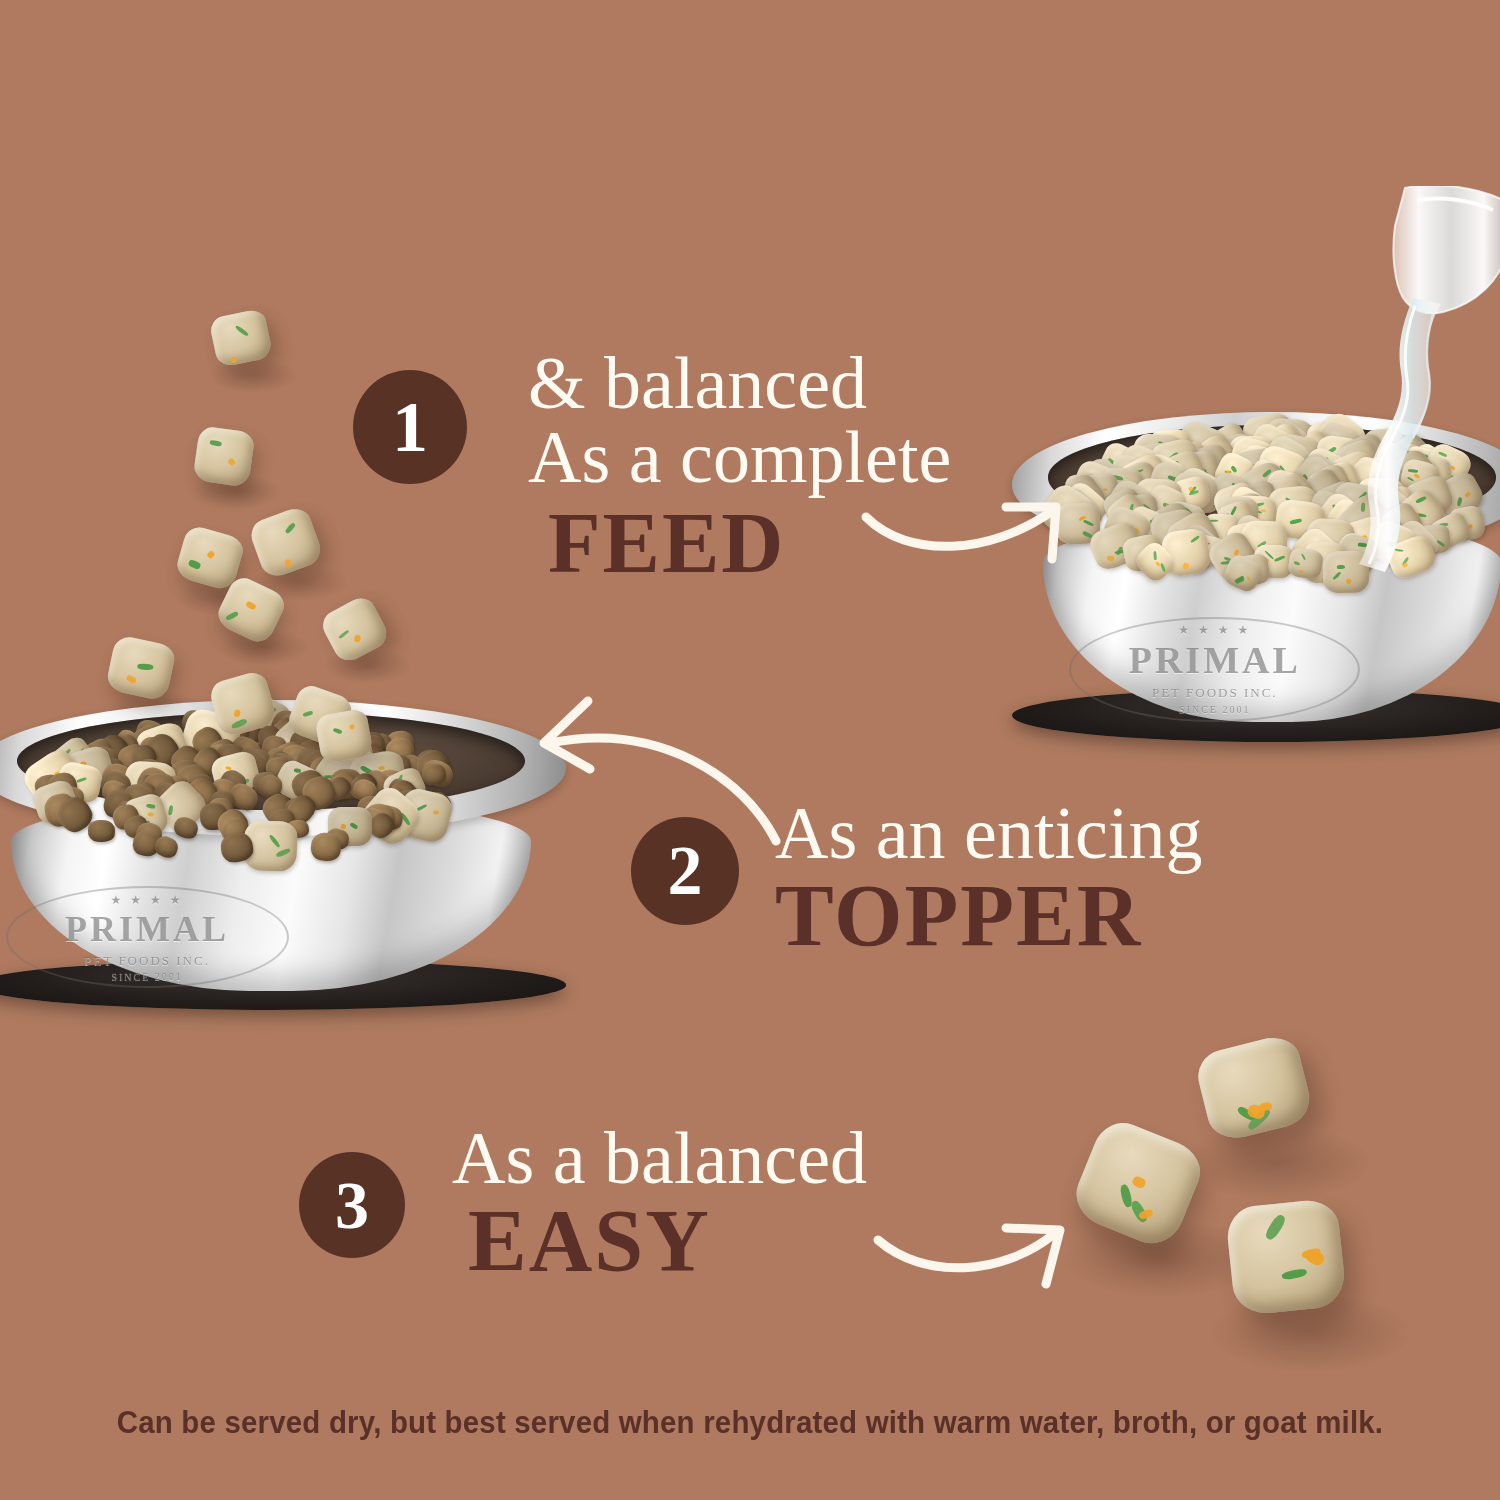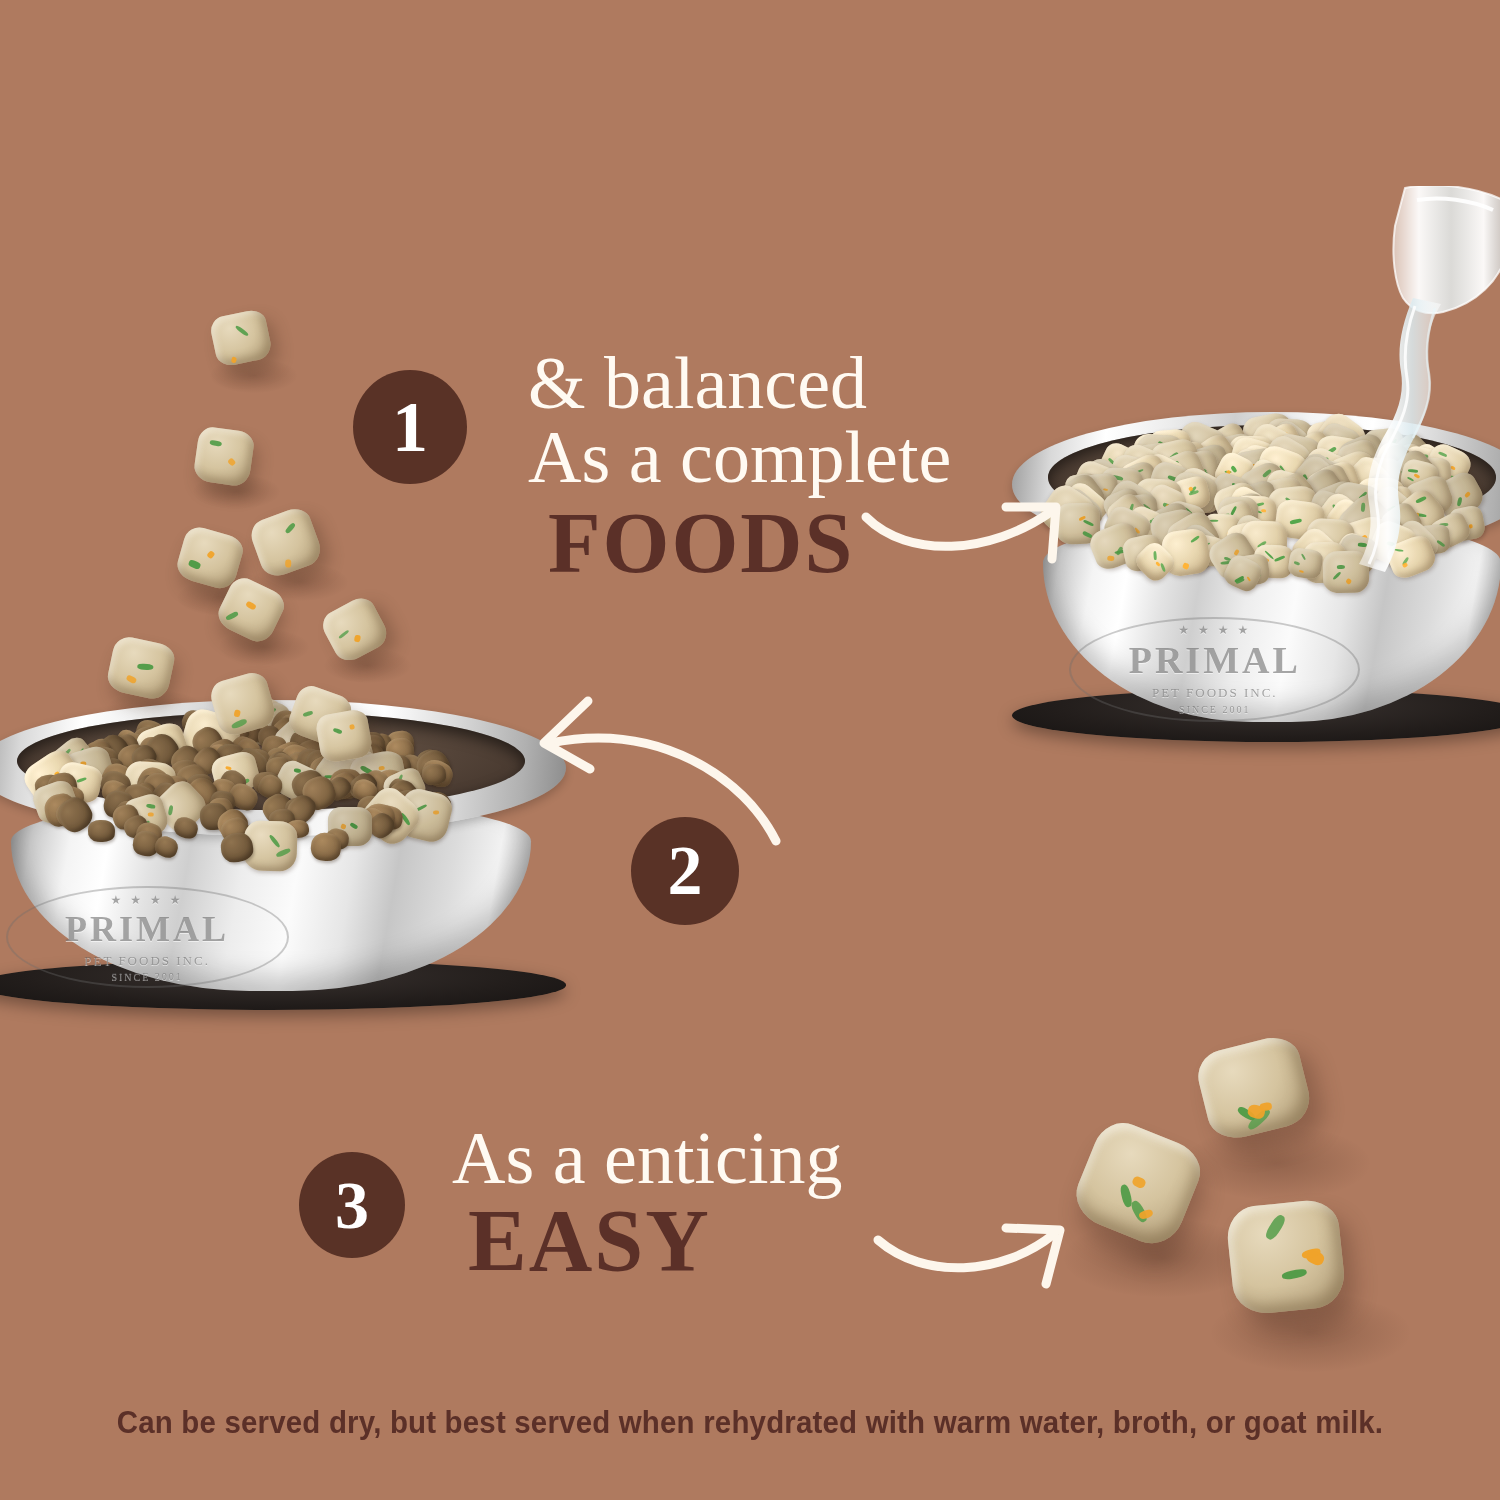--- a/index.html
+++ b/index.html
@@ -1326,35 +1326,39 @@
     <path class="arrow-path" d="M134 32 L 188 34 L 174 88"></path>
   </svg>
 
   <div class="step" id="step1">
     <div class="badge" id="badge1">
       <span class="badge-num">1</span>
     </div>
     <div class="step-text" id="text1">
       <div class="line-top">&amp; balanced</div>
       <div class="line-top">As a complete</div>
-      <div class="line-emph">FOODS</div>
+      <div class="line-emph">FEED</div>
     </div>
   </div>
 
   <div class="step" id="step2">
     <div class="badge" id="badge2">
       <span class="badge-num">2</span>
+    </div>
+    <div class="step-text" id="text2">
+      <div class="line-top">As an enticing</div>
+      <div class="line-emph">TOPPER</div>
     </div>
   </div>
 
   <div class="step" id="step3">
     <div class="badge" id="badge3">
       <span class="badge-num">3</span>
     </div>
     <div class="step-text" id="text3">
-      <div class="line-top">As a enticing</div>
+      <div class="line-top">As a balanced</div>
       <div class="line-emph">EASY</div>
     </div>
   </div>
 
   <div class="footer-note">Can be served dry, but best served when rehydrated with warm water, broth, or goat milk.</div>
 
 </div>
 
 </body></html>

